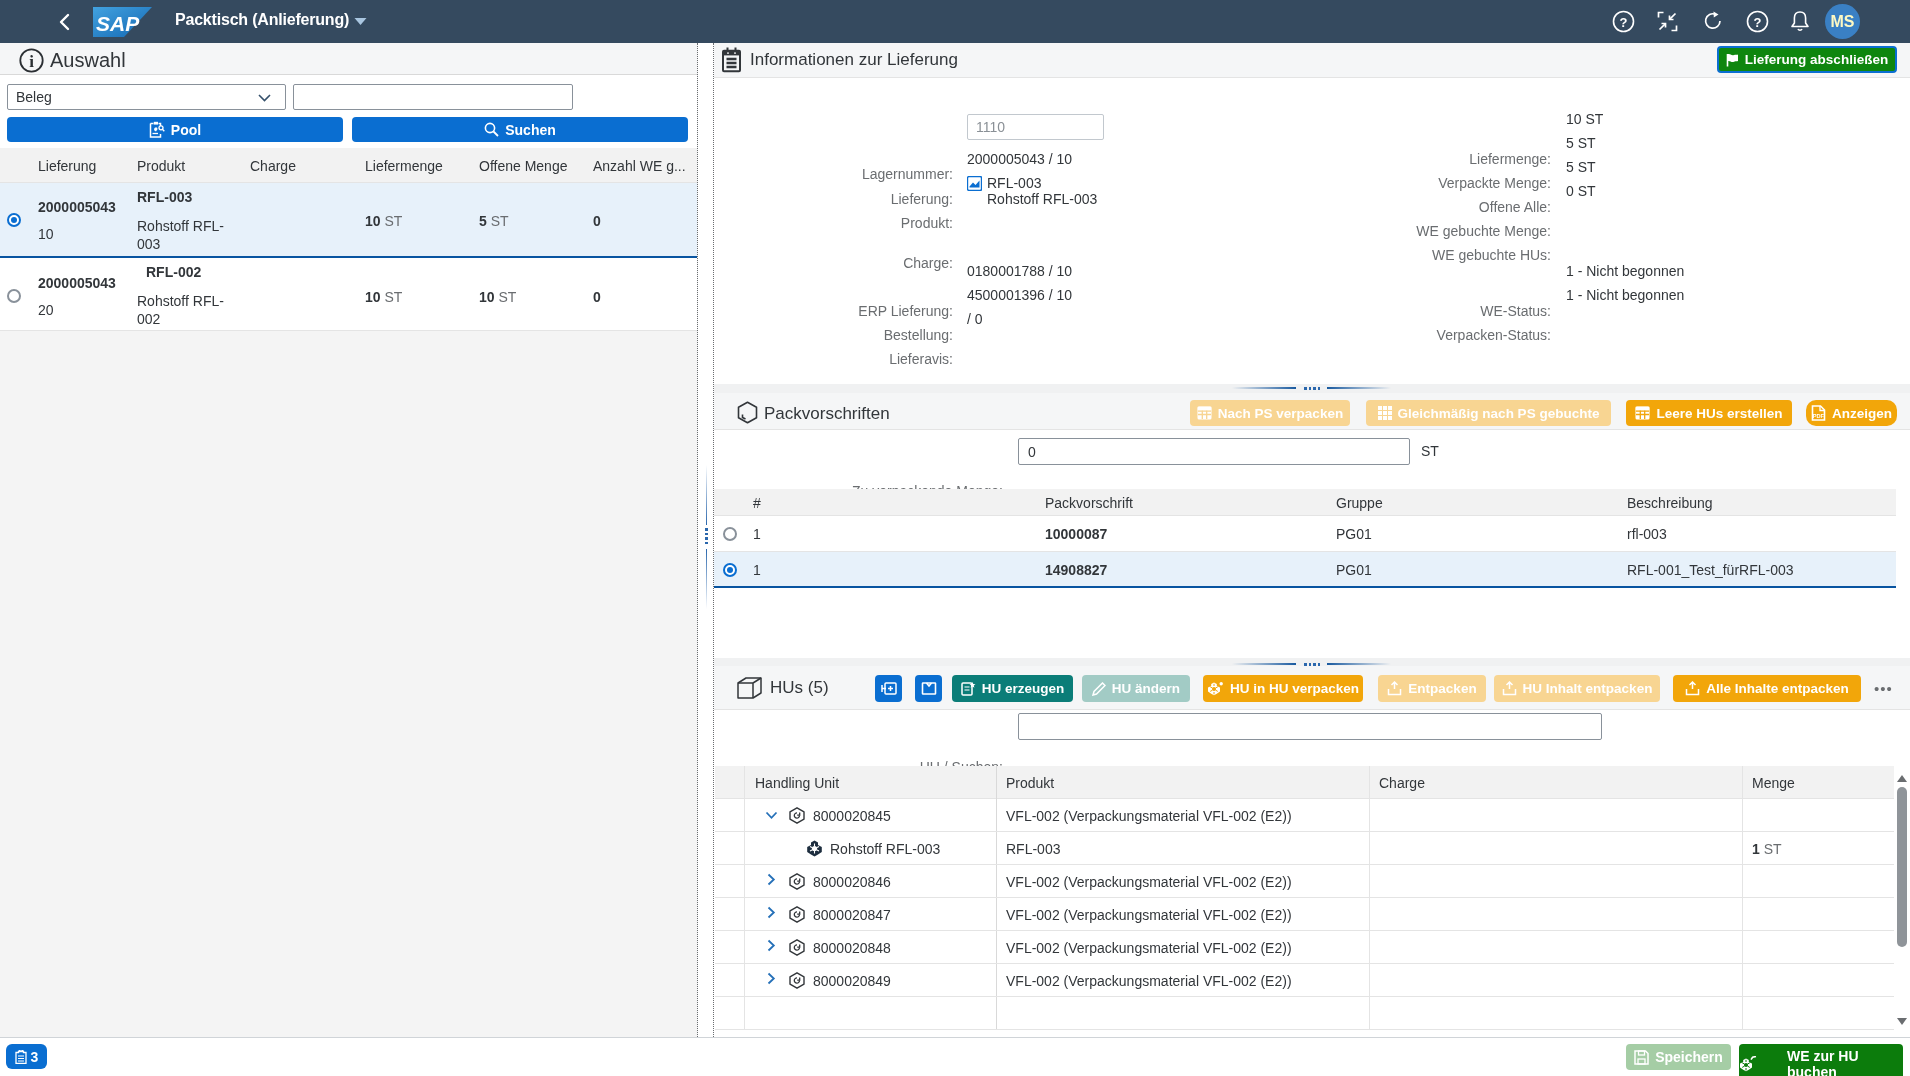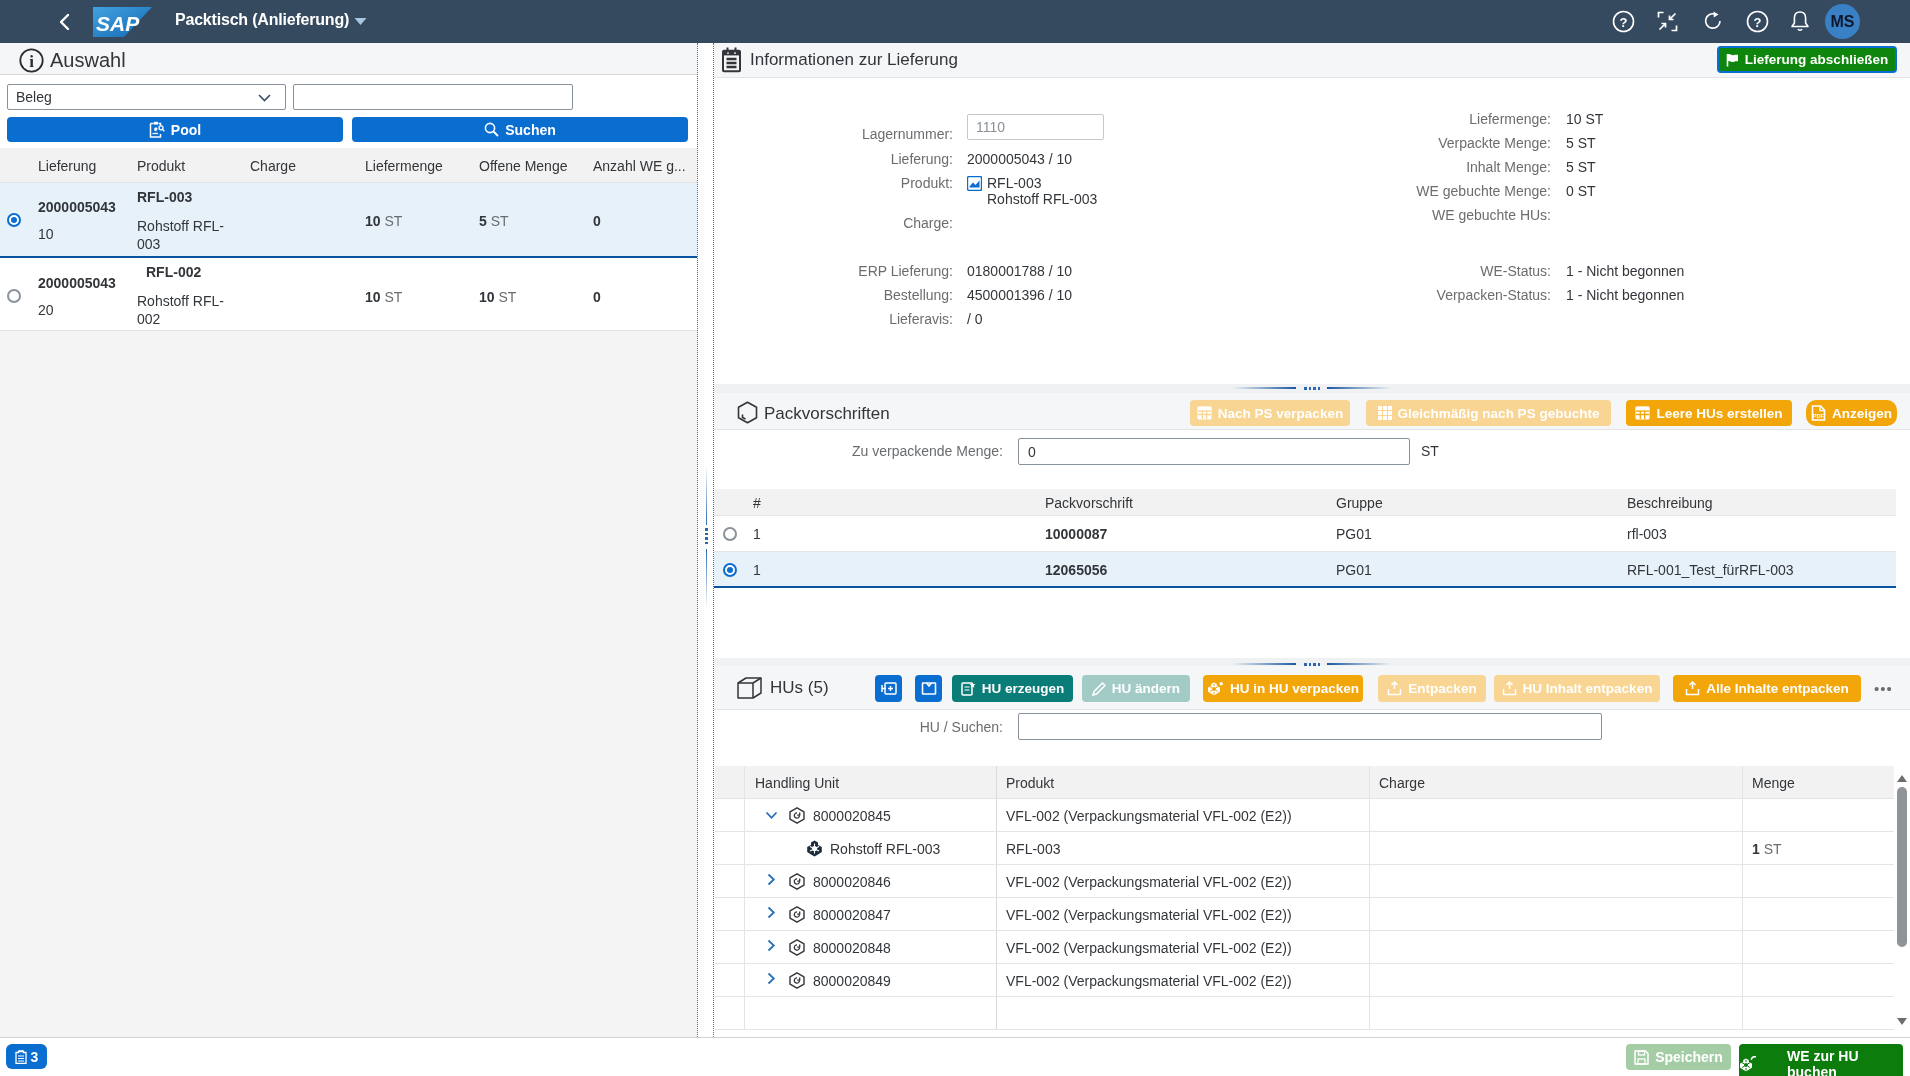--- a/index.html
+++ b/index.html
@@ -1,20 +1,20 @@
 <!DOCTYPE html>
 <html><head>
 <meta charset="utf-8">
 <style>
 * { margin:0; padding:0; box-sizing:border-box; }
 html,body { width:1910px; height:1076px; overflow:hidden; }
 body { font-family:"Liberation Sans", sans-serif; font-size:14px; color:#32363a; background:#fff; }
 .abs { position:absolute; }
 #stage { position:relative; width:1910px; height:1076px; overflow:hidden; background:#fff; }
-.lbl { color:#6a6d70; text-align:right; }
+.lbl { color:#6a6d70; text-align:right;margin-top:40px; }
 .val { color:#32363a; }
 .bold { font-weight:bold; }
 .grey { color:#6a6d70; }
 .btn { display:flex; align-items:center; justify-content:center; gap:6px; border-radius:4px; color:#fff; font-weight:bold; font-size:14px; }
 .btn svg { flex:0 0 auto; }
 .orange { background:#f2a60a; }
 .orange-dis { background:#f8d592; }
 .teal { background:#0b7d78; }
 .teal-dis { background:#a2cbc5; }
 .green { background:#0e860e; }
@@ -68,21 +68,21 @@
       <path d="M10.5 0.5 L15.5 3.4 L10.8 6.5 Z" fill="#fff"></path>
     </svg>
 <svg class="abs" style="left:1746px;top:10px;" width="23" height="23" viewBox="0 0 23 23">
       <circle cx="11.5" cy="11.5" r="10" fill="none" stroke="#fff" stroke-width="1.6"></circle>
       <text x="11.5" y="16.5" text-anchor="middle" font-size="13" font-weight="bold" fill="#fff">?</text>
     </svg>
 <svg class="abs" style="left:1790px;top:10px;" width="20" height="22" viewBox="0 0 20 22">
       <path d="M10 2 C6 2 4.4 5 4.4 8 L4.4 13 L2 16.5 L18 16.5 L15.6 13 L15.6 8 C15.6 5 14 2 10 2 Z" fill="none" stroke="#fff" stroke-width="1.6" stroke-linejoin="round"></path>
       <path d="M8 19 A2.2 2.2 0 0 0 12 19" fill="none" stroke="#fff" stroke-width="1.6"></path>
     </svg>
-<div class="abs" style="left:1825px;top:4px;width:35px;height:35px;border-radius:50%;background:#3a80c4;color:#0f172a;font-weight:bold;font-size:16px;display:flex;align-items:center;justify-content:center;">MS</div>
+<div class="abs" style="left:1825px;top:4px;width:35px;height:35px;border-radius:50%;background:#3a80c4;color:#fef9c3;font-weight:bold;font-size:16px;display:flex;align-items:center;justify-content:center;">MS</div>
 
 <div class="abs" style="left:0;top:43px;width:698px;height:994px;background:#f4f4f4;border-right:1px dotted #6a6d70;"></div>
 <div class="abs" style="left:0;top:43px;width:697px;height:288px;background:#fff;"></div>
 <div class="abs" style="left:0;top:43px;width:697px;height:32px;background:#f5f6f7;border-bottom:1px solid #d9d9d9;"></div>
 <svg class="abs" style="left:19px;top:48px;" width="25" height="25" viewBox="0 0 25 25">
       <circle cx="12.5" cy="12.5" r="11.2" fill="none" stroke="#2b2f33" stroke-width="1.8"></circle>
       <text x="12.5" y="18.5" text-anchor="middle" font-size="17" font-weight="bold" font-family="Liberation Serif" fill="#2b2f33">i</text>
     </svg>
 <div class="abs" style="left:50px;top:49px;font-size:20px;">Auswahl</div>
 
@@ -187,21 +187,21 @@
 <div class="abs val" style="left:967px;top:263px;">0180001788 / 10</div>
 <div class="abs lbl" style="left:770px;top:287px;width:183px;">Bestellung:</div>
 <div class="abs val" style="left:967px;top:287px;">4500001396 / 10</div>
 <div class="abs lbl" style="left:770px;top:311px;width:183px;">Lieferavis:</div>
 <div class="abs val" style="left:967px;top:311px;">/ 0</div>
 
 <div class="abs lbl" style="left:1368px;top:111px;width:183px;">Liefermenge:</div>
 <div class="abs val" style="left:1566px;top:111px;">10 ST</div>
 <div class="abs lbl" style="left:1368px;top:135px;width:183px;">Verpackte Menge:</div>
 <div class="abs val" style="left:1566px;top:135px;">5 ST</div>
-<div class="abs lbl" style="left:1368px;top:159px;width:183px;">Inhalt Menge:</div>
+<div class="abs lbl" style="left:1368px;top:159px;width:183px;">Offene Alle:</div>
 <div class="abs val" style="left:1566px;top:159px;">5 ST</div>
 <div class="abs lbl" style="left:1368px;top:183px;width:183px;">WE gebuchte Menge:</div>
 <div class="abs val" style="left:1566px;top:183px;">0 ST</div>
 <div class="abs lbl" style="left:1368px;top:207px;width:183px;">WE gebuchte HUs:</div>
 <div class="abs lbl" style="left:1368px;top:263px;width:183px;">WE-Status:</div>
 <div class="abs val" style="left:1566px;top:263px;">1 - Nicht begonnen</div>
 <div class="abs lbl" style="left:1368px;top:287px;width:183px;">Verpacken-Status:</div>
 <div class="abs val" style="left:1566px;top:287px;">1 - Nicht begonnen</div>
 
 <div class="abs" style="left:714px;top:384px;width:1196px;height:9px;background:#f0f1f2;"></div>
@@ -271,21 +271,21 @@
 <div class="cell" style="left:1627px;top:489px;height:27px;">Beschreibung</div>
 <div class="abs rowline" style="left:714px;top:516px;width:1182px;height:36px;background:#fff;"></div>
 <div class="abs radio" style="left:723px;top:527px;"></div>
 <div class="cell" style="left:753px;top:516px;height:36px;">1</div>
 <div class="cell bold" style="left:1045px;top:516px;height:36px;">10000087</div>
 <div class="cell" style="left:1336px;top:516px;height:36px;">PG01</div>
 <div class="cell" style="left:1627px;top:516px;height:36px;">rfl-003</div>
 <div class="abs" style="left:714px;top:552px;width:1182px;height:36px;background:#e7f1fa;border-bottom:2px solid #0854a0;"></div>
 <div class="abs radio sel" style="left:723px;top:563px;"></div>
 <div class="cell" style="left:753px;top:552px;height:36px;">1</div>
-<div class="cell bold" style="left:1045px;top:552px;height:36px;">12065056</div>
+<div class="cell bold" style="left:1045px;top:552px;height:36px;">14908827</div>
 <div class="cell" style="left:1336px;top:552px;height:36px;">PG01</div>
 <div class="cell" style="left:1627px;top:552px;height:36px;">RFL-001_Test_fürRFL-003</div>
 
 <div class="abs" style="left:714px;top:658px;width:1196px;height:9px;background:#f0f1f2;"></div>
 <div class="abs" style="left:1232px;top:663px;width:64px;height:2px;background:linear-gradient(to left,#18599f,rgba(24,89,159,0));"></div>
 <div class="abs" style="left:1327px;top:663px;width:64px;height:2px;background:linear-gradient(to right,#18599f,rgba(24,89,159,0));"></div>
 <div class="abs" style="left:1304px;top:663px;width:17px;height:3px;display:flex;gap:2px;">
       <i style="width:2.6px;height:2.6px;background:#2a67ad;"></i>
       <i style="width:2.6px;height:2.6px;background:#2a67ad;"></i>
       <i style="width:2.6px;height:2.6px;background:#2a67ad;"></i>

